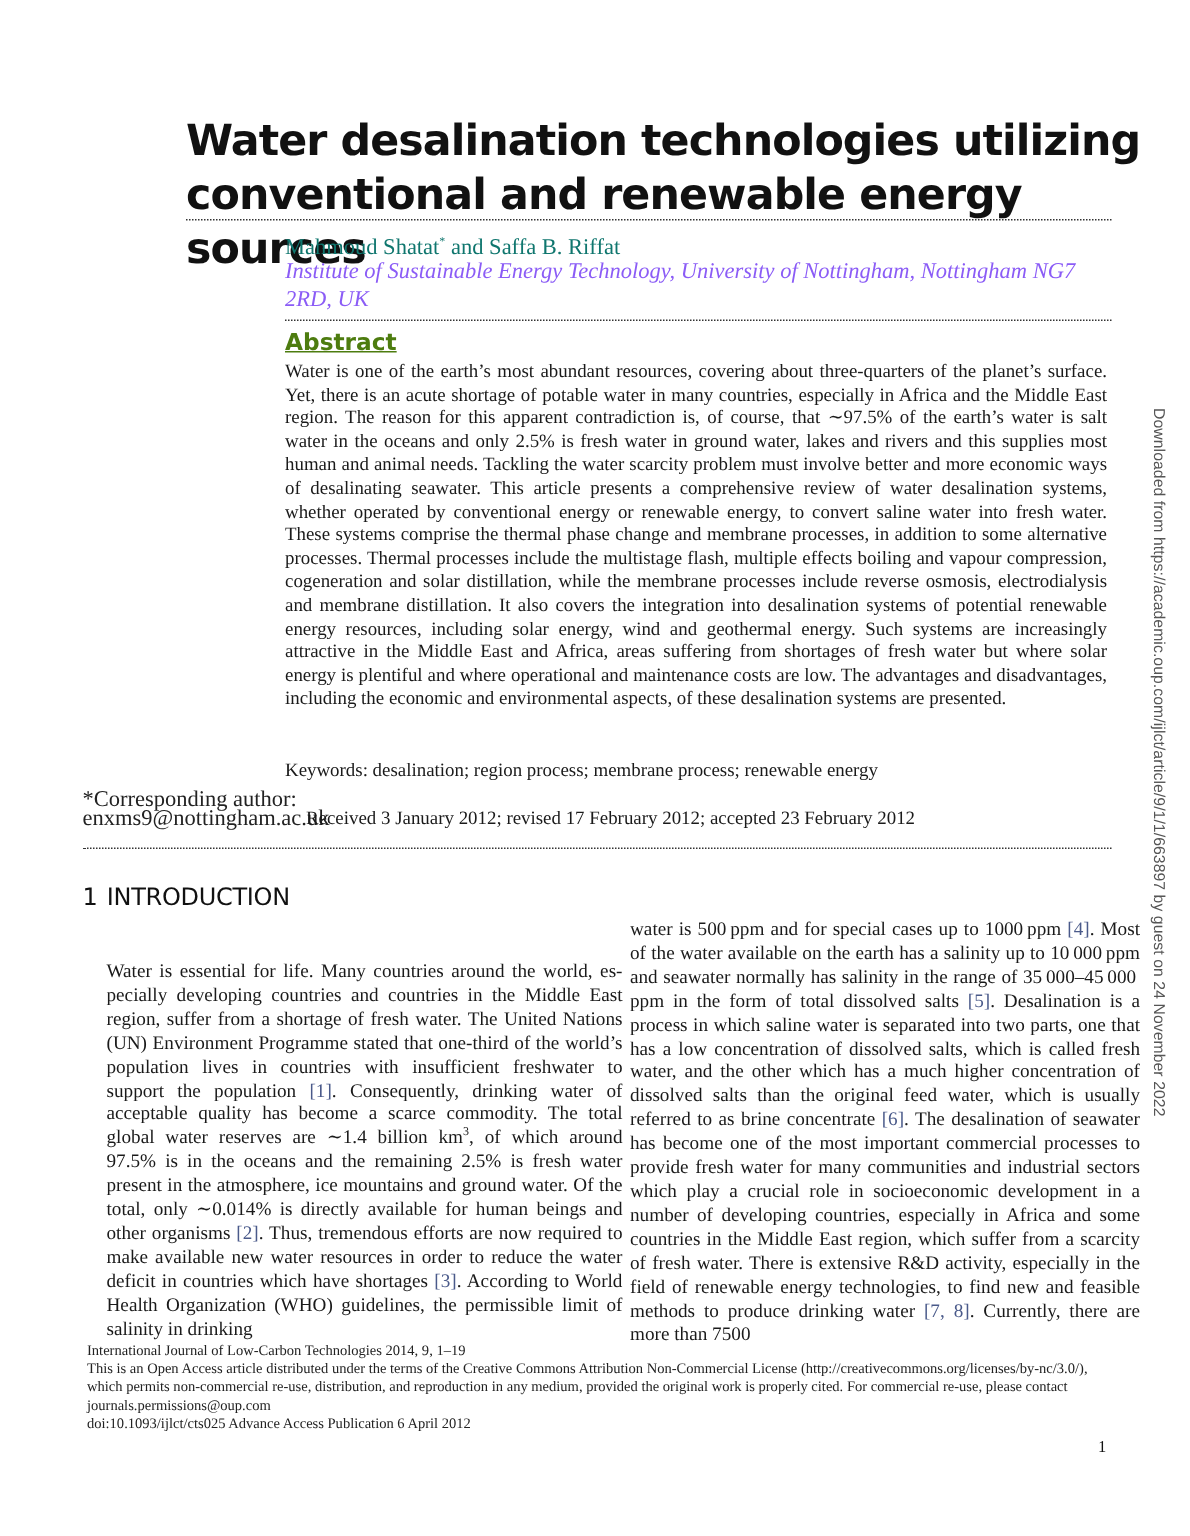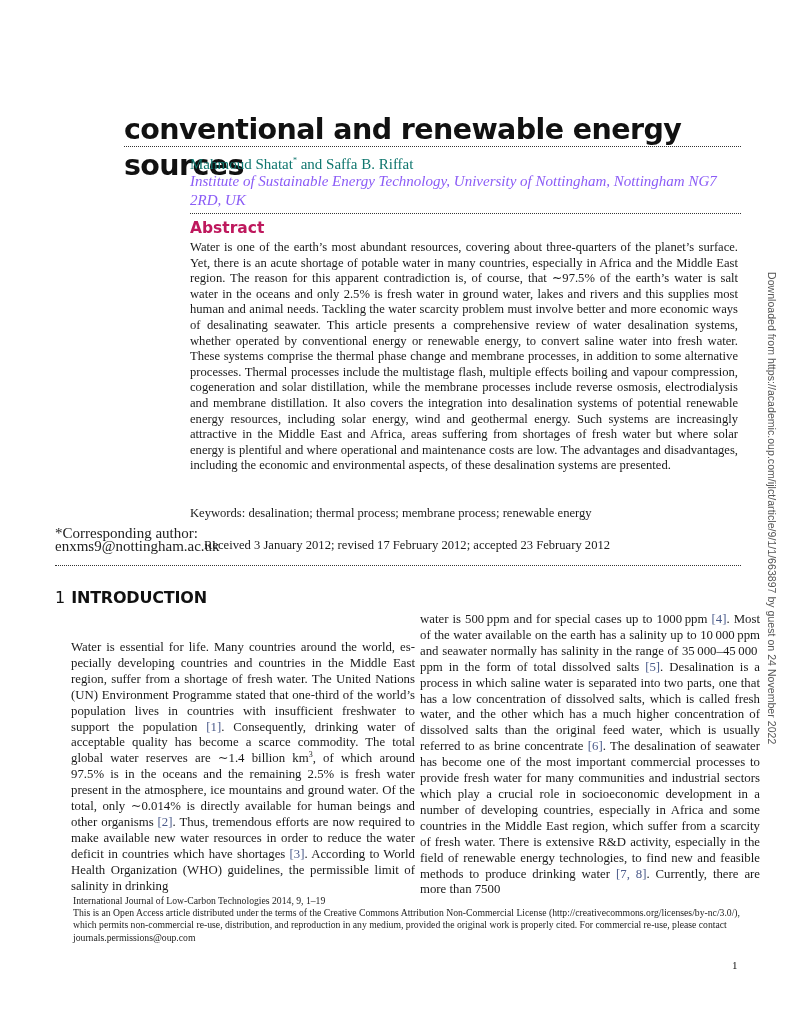--- a/index.html
+++ b/index.html
@@ -24,22 +24,23 @@
       font-size: 15px; line-height: 18px; color: #0f766e;
     }
     .authors sup { font-size: 8px; }
     .affil {
       position: absolute; left: 190px; top: 172px; width: 560px;
       font-size: 15px; line-height: 19px; font-style: italic; color: #8b5cf6;
     }
     .abstract-heading {
       position: absolute; left: 190px; top: 218px;
       font-family: "DejaVu Sans", "Liberation Sans", sans-serif;
-      font-weight: bold; font-size: 15.5px; line-height: 20px; color: #be185d;
+      font-weight: bold; font-size: 15.5px; line-height: 20px; color: #4d7c0f;
       margin: 0;
+      text-decoration: underline;
     }
     .abstract-body {
       position: absolute; left: 190px; top: 240px; width: 548px;
       font-size: 12.6px; line-height: 15.6px; text-align: justify;
       color: #1a1a1a; margin: 0;
     }
     .keywords {
       position: absolute; left: 190px; top: 505px;
       font-size: 12.6px; line-height: 16px;
     }
@@ -51,32 +52,32 @@
     .received {
       position: absolute; left: 204px; top: 537px;
       font-size: 12.6px; line-height: 16px;
     }
     .section-heading {
       position: absolute; left: 55px; top: 588px;
       font-family: "DejaVu Sans", "Liberation Sans", sans-serif;
       font-size: 16px; line-height: 20px; color: #111; margin: 0;
     }
     .section-heading .num { font-weight: normal; margin-right: 6px; }
-    .section-heading .txt { font-weight: bold; letter-spacing: -0.2px; }
+    .section-heading .txt { font-weight: normal; letter-spacing: -0.2px; }
     .col {
       position: absolute; font-size: 12.8px; line-height: 15.9px;
       text-align: justify; color: #1a1a1a; margin: 16px;
       hyphens: manual;
     }
     .col-left { left: 55px; top: 624px; width: 344px; }
     .col-right { left: 404px; top: 596px; width: 340px; }
     .cite { color: #4a5a8a; }
     .col sup { font-size: 8px; line-height: 0; }
     .footer {
-      position: absolute; left: 73px; top: 895px; width: 690px;
+      position: absolute; left: 58px; top: 895px; width: 690px;
       font-size: 9.7px; line-height: 12.2px; color: #222;
     }
     .footer .copy-icon {
       display: inline-block; width: 9px; height: 9px; border: 0.8px solid #333;
       border-radius: 50%; font-size: 7px; line-height: 9px; text-align: center;
       vertical-align: 0px; margin-right: 2px;
     }
     .page-num {
       position: absolute; left: 732px; top: 958px;
       font-size: 11px; line-height: 14px; color: #111;
@@ -87,40 +88,40 @@
       white-space: nowrap;
       font-family: "Liberation Sans", "DejaVu Sans", sans-serif;
       font-size: 10.5px; line-height: 12px; color: #555;
       letter-spacing: 0.05px;
     }
   </style>
 </head>
 <body>
 
 <h1 class="title">
-  <br>
+  <span>Water desalination technologies utilizing</span><br>
   <span>conventional and renewable energy sources</span>
 </h1>
 
 <div class="dotrule" style="left:124px; top:146px; width:617px;"></div>
 
 <div class="authors">
   <span>Mahmoud Shatat</span><sup>*</sup><span> and </span><span>Saffa B. Riffat</span>
 </div>
 
 <div class="affil">Institute of Sustainable Energy Technology, University of Nottingham, Nottingham NG7 2RD, UK</div>
 
 <div class="dotrule" style="left:190px; top:213px; width:551px;"></div>
 
 <h2 class="abstract-heading">Abstract</h2>
 
 <p class="abstract-body">Water is one of the earth’s most abundant resources, covering about three-quarters of the planet’s surface. Yet, there is an acute shortage of potable water in many countries, especially in Africa and the Middle East region. The reason for this apparent contradiction is, of course, that ∼97.5% of the earth’s water is salt water in the oceans and only 2.5% is fresh water in ground water, lakes and rivers and this supplies most human and animal needs. Tackling the water scarcity problem must involve better and more economic ways of desalinating seawater. This article presents a comprehensive review of water desalination systems, whether operated by conventional energy or renewable energy, to convert saline water into fresh water. These systems comprise the thermal phase change and membrane processes, in addition to some alternative processes. Thermal processes include the multistage flash, multiple effects boiling and vapour compression, cogeneration and solar distillation, while the membrane processes include reverse osmosis, electrodialysis and membrane distillation. It also covers the integration into desalination systems of potential renewable energy resources, including solar energy, wind and geothermal energy. Such systems are increasingly attractive in the Middle East and Africa, areas suffering from shortages of fresh water but where solar energy is plentiful and where operational and maintenance costs are low. The advantages and disadvantages, including the economic and environmental aspects, of these desalination systems are presented.</p>
 
 <div class="keywords">
-  <span class="kw-label">Keywords:</span><span> desalination; thermal process; membrane process; renewable energy</span>
+  <span class="kw-label">Keywords:</span><span> desalination; region process; membrane process; renewable energy</span>
 </div>
 
 <div class="corr">
   <div>*Corresponding author:</div>
   <div>enxms9@nottingham.ac.uk</div>
 </div>
 
 <div class="received">Received 3 January 2012; revised 17 February 2012; accepted 23 February 2012</div>
 
 <div class="dotrule" style="left:55px; top:565px; width:686px;"></div>
@@ -133,17 +134,18 @@
   <span>Water is essential for life. Many countries around the world, es­pecially developing countries and countries in the Middle East region, suffer from a shortage of fresh water. The United Nations (UN) Environment Programme stated that one-third of the world’s population lives in countries with insufficient freshwater to support the population </span><span class="cite" style="color: rgb(74, 90, 138);">[1]</span><span>. Consequently, drink­ing water of acceptable quality has become a scarce commod­ity. The total global water reserves are ∼1.4 billion km</span><sup>3</sup><span>, of which around 97.5% is in the oceans and the remaining 2.5% is fresh water present in the atmosphere, ice mountains and ground water. Of the total, only ∼0.014% is directly available for human beings and other organisms </span><span class="cite" style="color: rgb(74, 90, 138);">[2]</span><span>. Thus, tremendous efforts are now required to make available new water resources in order to reduce the water deficit in countries which have shortages </span><span class="cite" style="color: rgb(74, 90, 138);">[3]</span><span>. According to World Health Organization (WHO) guidelines, the permissible limit of salinity in drinking</span>
 </p>
 
 <p class="col col-right">
   <span>water is 500 ppm and for special cases up to 1000 ppm </span><span class="cite" style="color: rgb(74, 90, 138);">[4]</span><span>. Most of the water available on the earth has a salinity up to 10 000 ppm and seawater normally has salinity in the range of 35 000–45 000 ppm in the form of total dissolved salts </span><span class="cite" style="color: rgb(74, 90, 138);">[5]</span><span>. Desalination is a process in which saline water is separated into two parts, one that has a low concentration of dissolved salts, which is called fresh water, and the other which has a much higher concentration of dissolved salts than the original feed water, which is usually referred to as brine concentrate </span><span class="cite" style="color: rgb(74, 90, 138);">[6]</span><span>. The desalination of seawater has become one of the most important commercial processes to provide fresh water for many commu­nities and industrial sectors which play a crucial role in socio­economic development in a number of developing countries, especially in Africa and some countries in the Middle East region, which suffer from a scarcity of fresh water. There is ex­tensive R&amp;D activity, especially in the field of renewable energy technologies, to find new and feasible methods to produce drinking water </span><span class="cite" style="color: rgb(74, 90, 138);">[7, 8]</span><span>. Currently, there are more than 7500</span>
 </p>
 
 <div class="footer">
   <div>International Journal of Low-Carbon Technologies 2014, 9, 1–19</div>
   <div>This is an Open Access article distributed under the terms of the Creative Commons Attribution Non-Commercial License (http://creativecommons.org/licenses/by-nc/3.0/), which permits non-commercial re-use, distribution, and reproduction in any medium, provided the original work is properly cited. For commercial re-use, please contact journals.permissions@oup.com</div>
+  <div>doi:10.1093/ijlct/cts025 Advance Access Publication 6 April 2012</div>
 </div>
 
 <div class="page-num">1</div>
 
 <div class="sidebar-download">Downloaded from https://academic.oup.com/ijlct/article/9/1/1/663897 by guest on 24 November 2022</div>
 
 </body></html>

